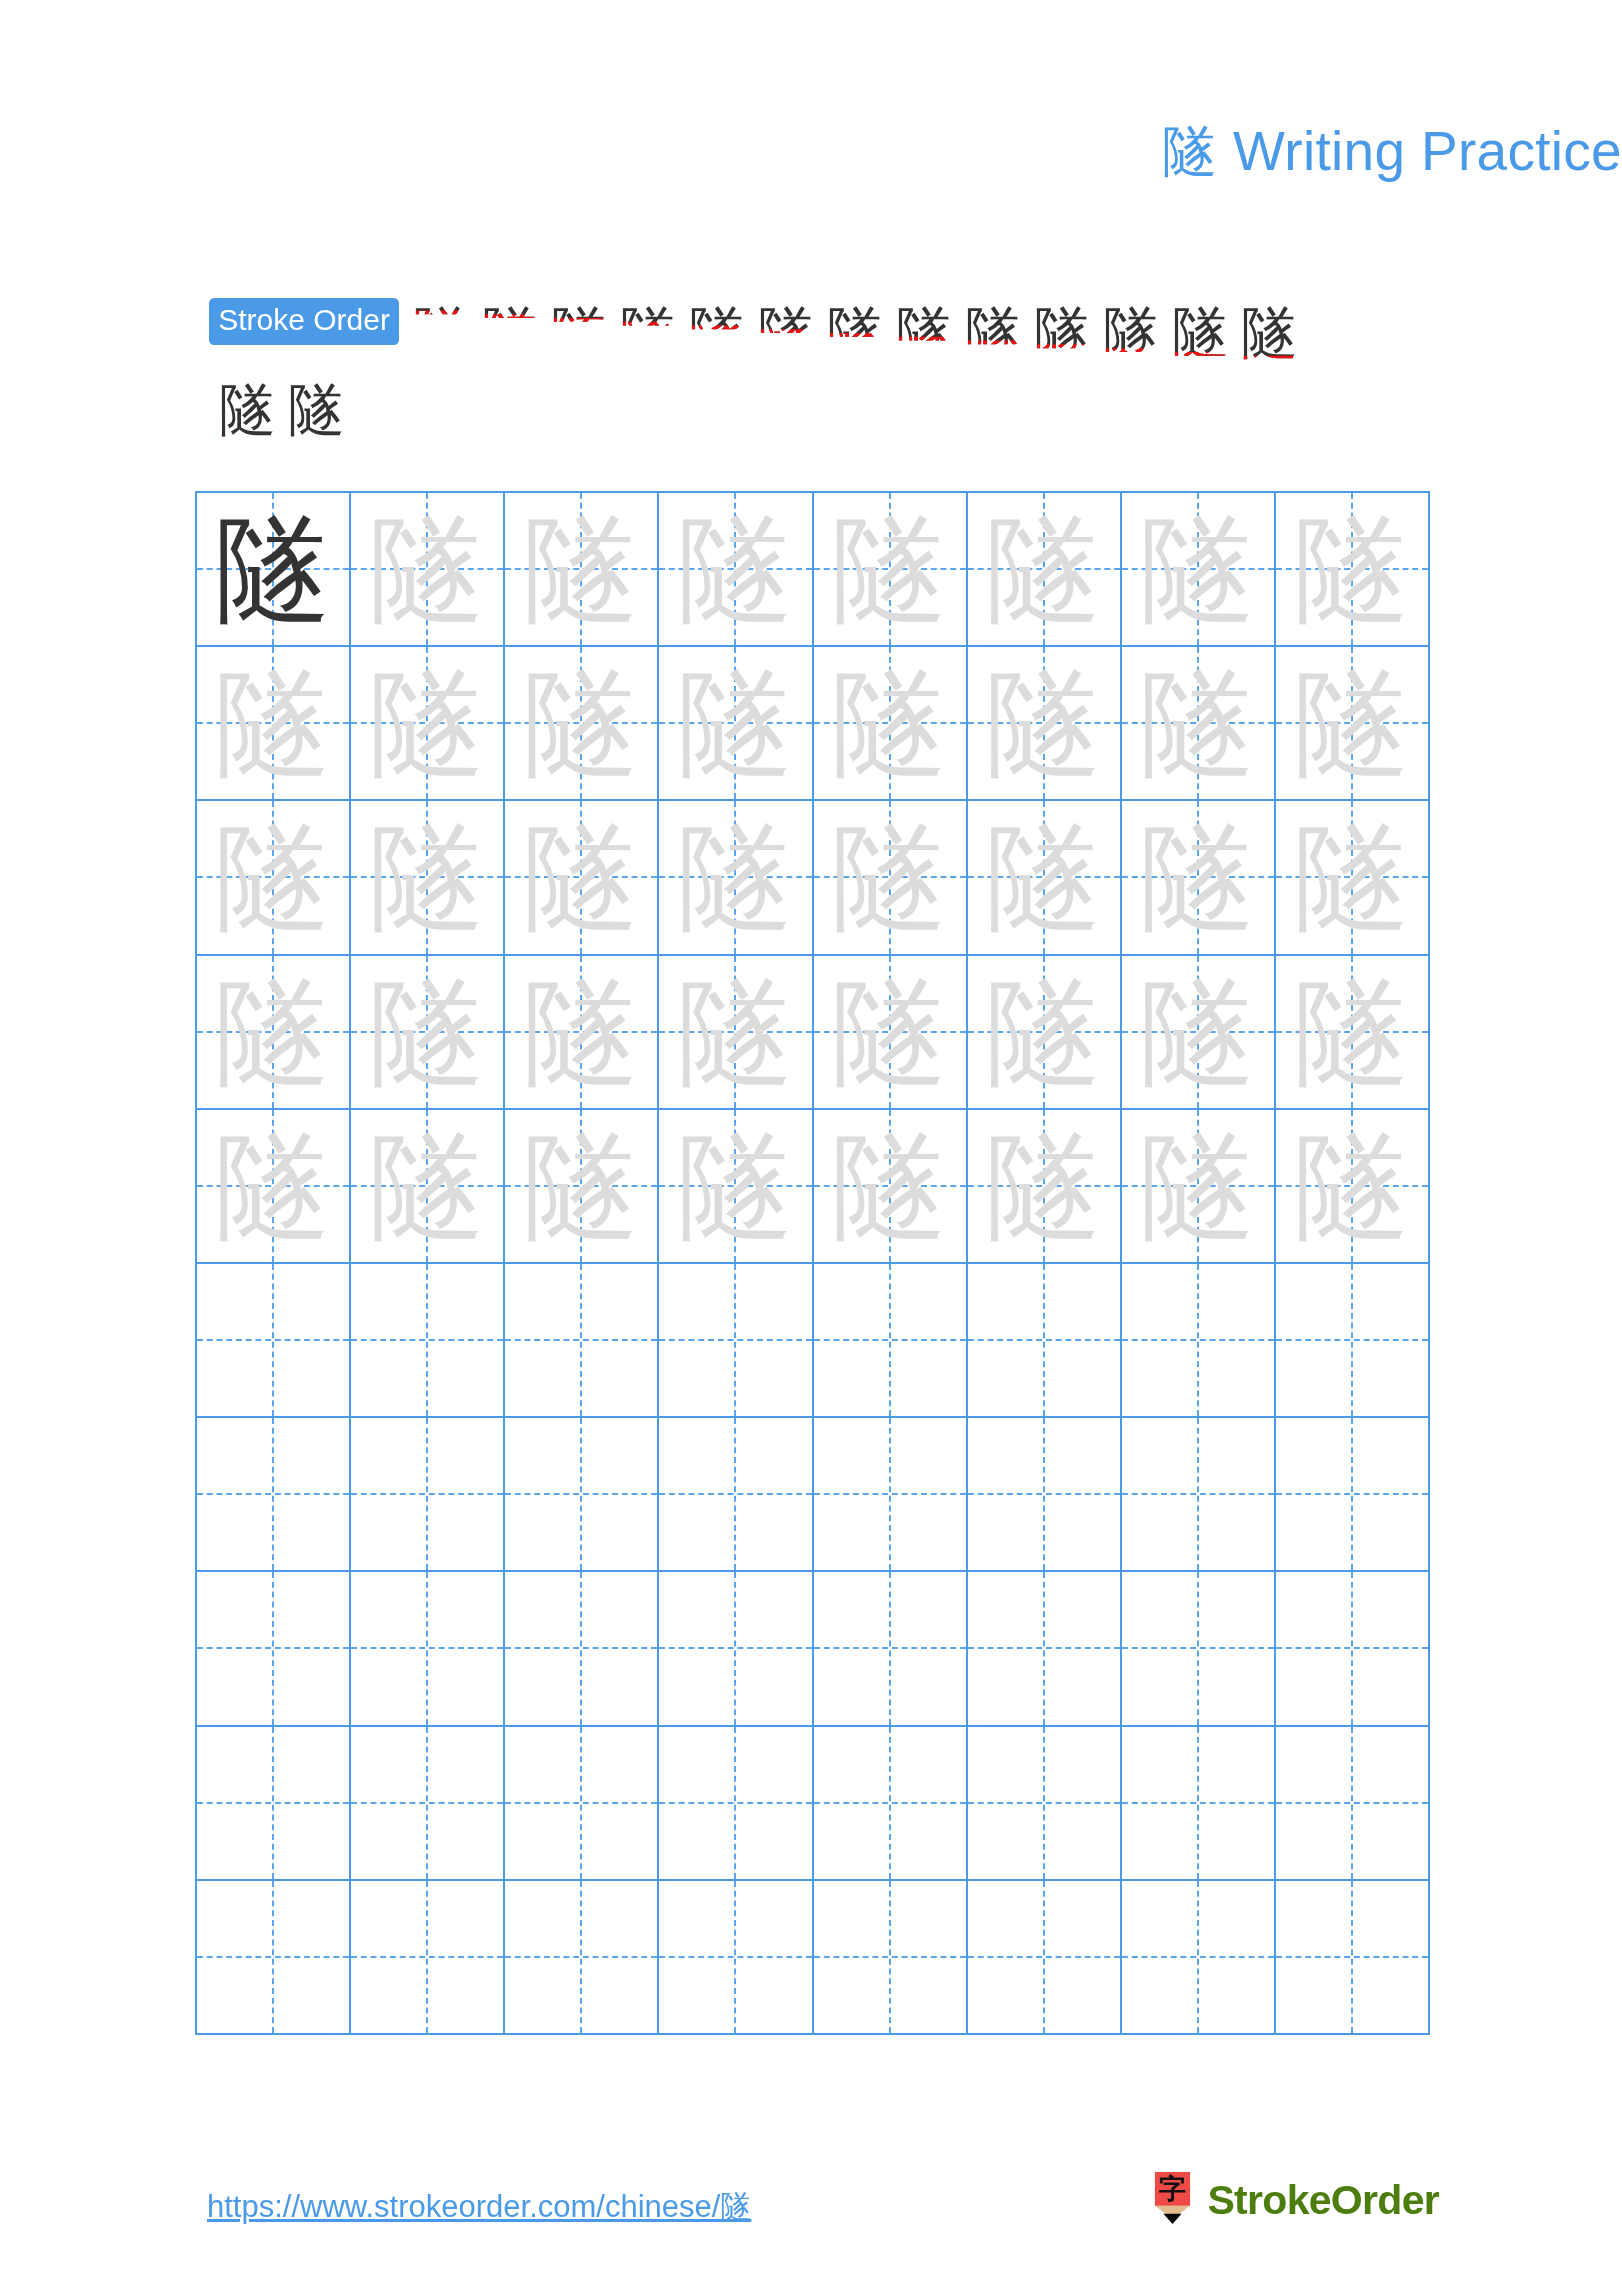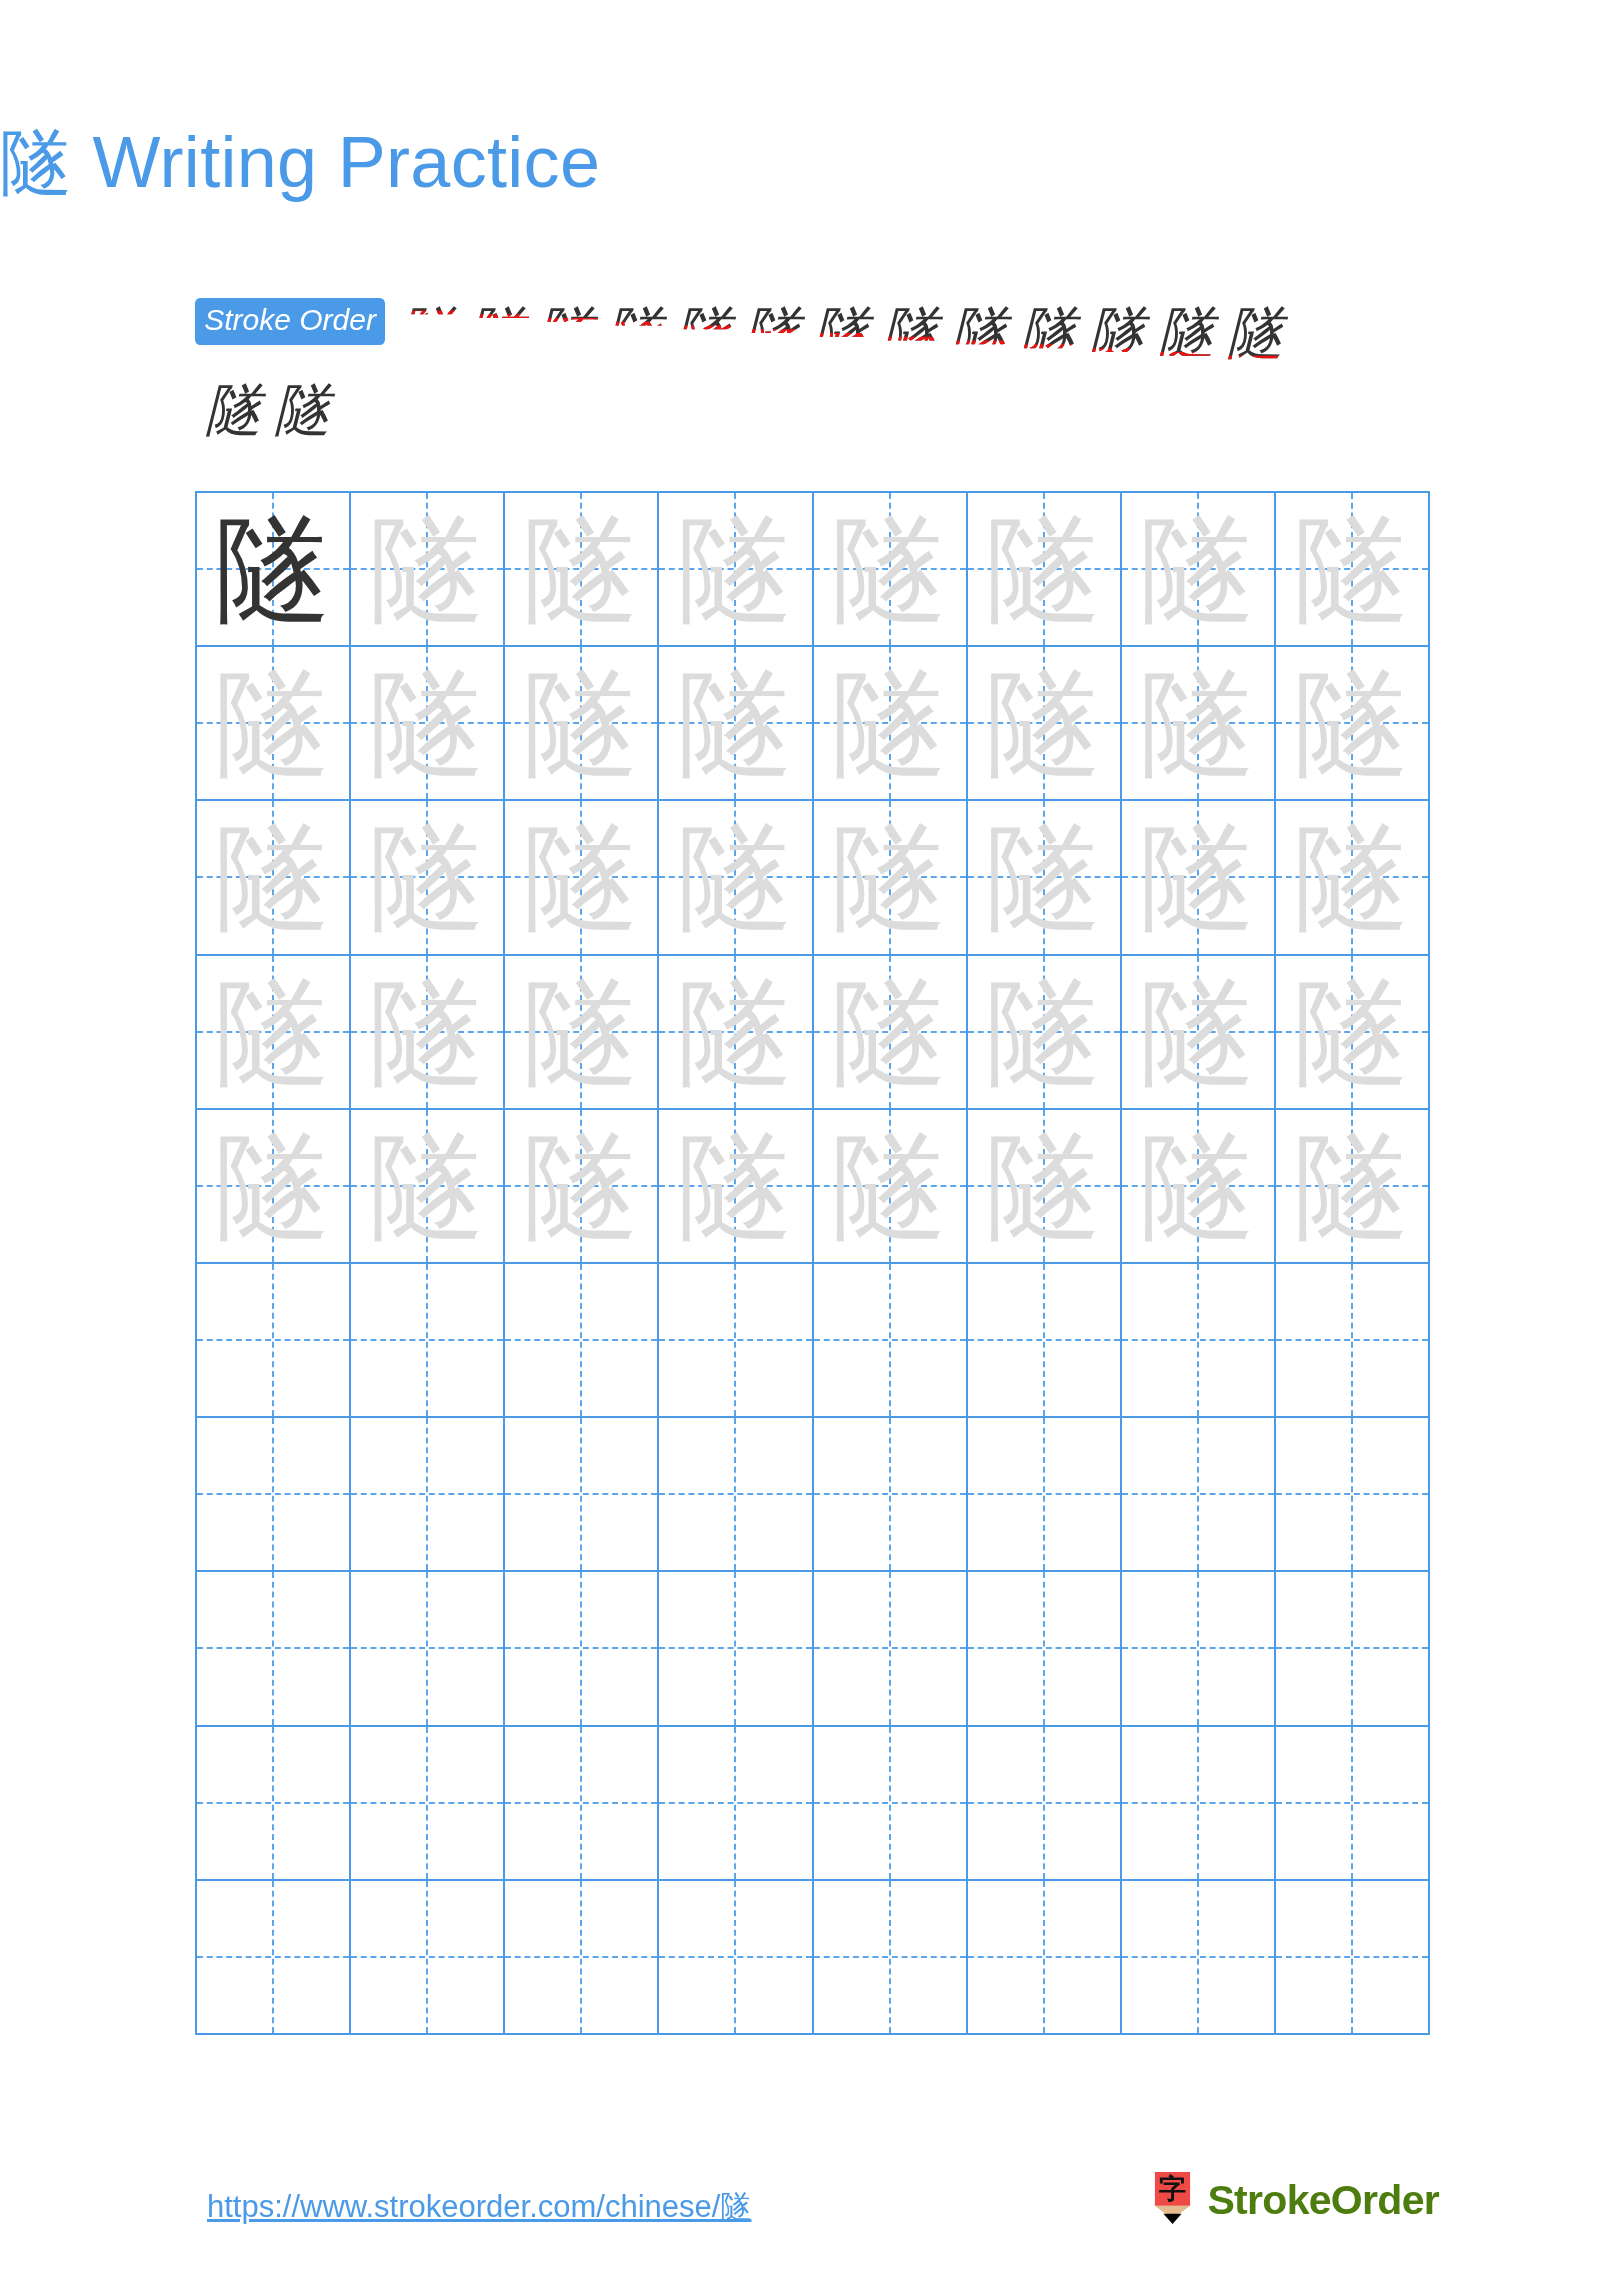--- a/index.html
+++ b/index.html
@@ -14,38 +14,37 @@
     font-family: "Liberation Sans", "DejaVu Sans", sans-serif;
     overflow: hidden;
   }
 
   
   .page-title {
     position: absolute;
     top: 115px;
     left: 0;
     width: 100%;
-    text-align: left;
-    font-size: 72px;
+    text-align: right;
+    font-size: 55px;
     font-weight: 400;
     color: #4a9ae8;
     letter-spacing: 0.3px;
     white-space: nowrap;
   }
   .page-title .hanzi-in-title {
     font-family: "DejaVu Sans", "Liberation Sans", sans-serif;
   }
 
   
   .stroke-order-section {
     position: absolute;
     top: 298px;
-    left: 195px;
+    left: 209px;
     width: 1237px;
-    font-style: italic;
   }
   .stroke-order-line {
     display: flex;
     align-items: flex-start;
     flex-wrap: wrap;
     gap: 0px;
   }
   .stroke-order-badge {
     display: inline-block;
     background: #4a9ae8;

